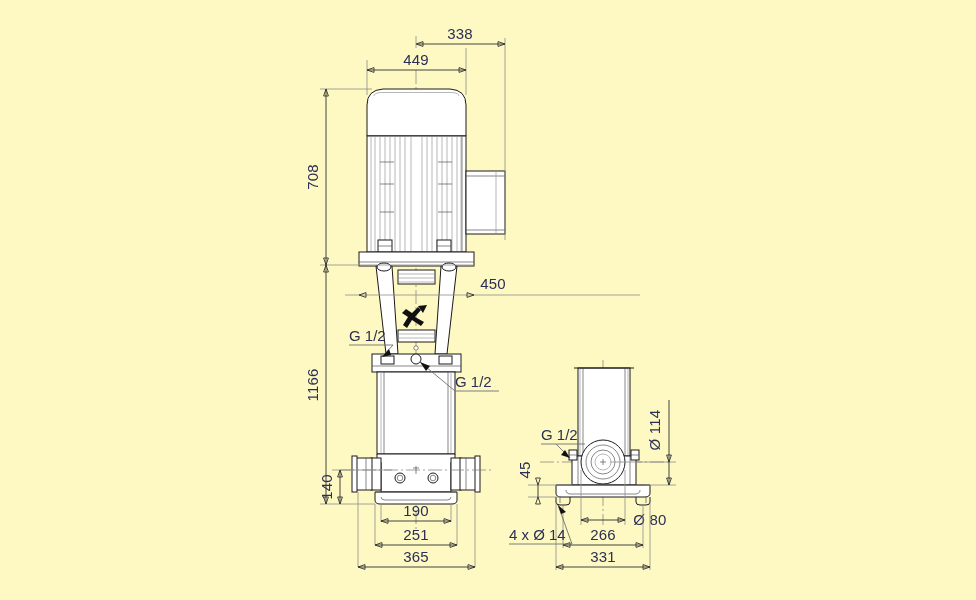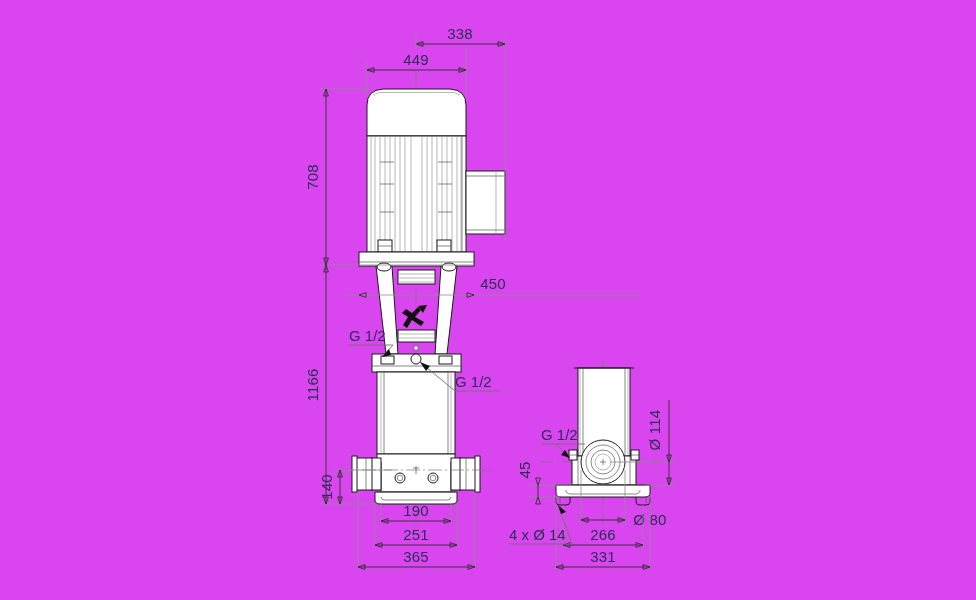--- a/index.html
+++ b/index.html
@@ -1,18 +1,18 @@
 <!DOCTYPE html>
 <html><head>
 <meta charset="utf-8">
 <style>
   html,body{margin:0;padding:0;background:#ffffff;}
   body{width:976px;height:600px;overflow:hidden;
        font-family:"Liberation Sans",sans-serif;}
-  #stage{position:relative;width:976px;height:600px;background:#d946ef;}
+  #stage{position:relative;width:976px;height:600px;background:#fef9c3;}
   svg#dwg{position:absolute;left:0;top:0;width:976px;height:600px;}
   text{font-family:"Liberation Sans",sans-serif;}
   .dimtxt{font-size:15px;fill:#2b2f55;letter-spacing:0.2px;}
   .lbltxt{font-size:15px;fill:#2b2f55;}
   .dimline{stroke:#2f2f2f;stroke-width:0.9;fill:none;}
   .extline{stroke:#8e8e8e;stroke-width:0.8;fill:none;}
   .obj{stroke:#1a1a1a;stroke-width:1;fill:none;}
   .objthin{stroke:#555;stroke-width:0.7;fill:none;}
   .objfaint{stroke:#9a9a9a;stroke-width:0.7;fill:none;}
   .ctr{stroke:#7a7a7a;stroke-width:0.7;fill:none;stroke-dasharray:14 3 2 3;}

